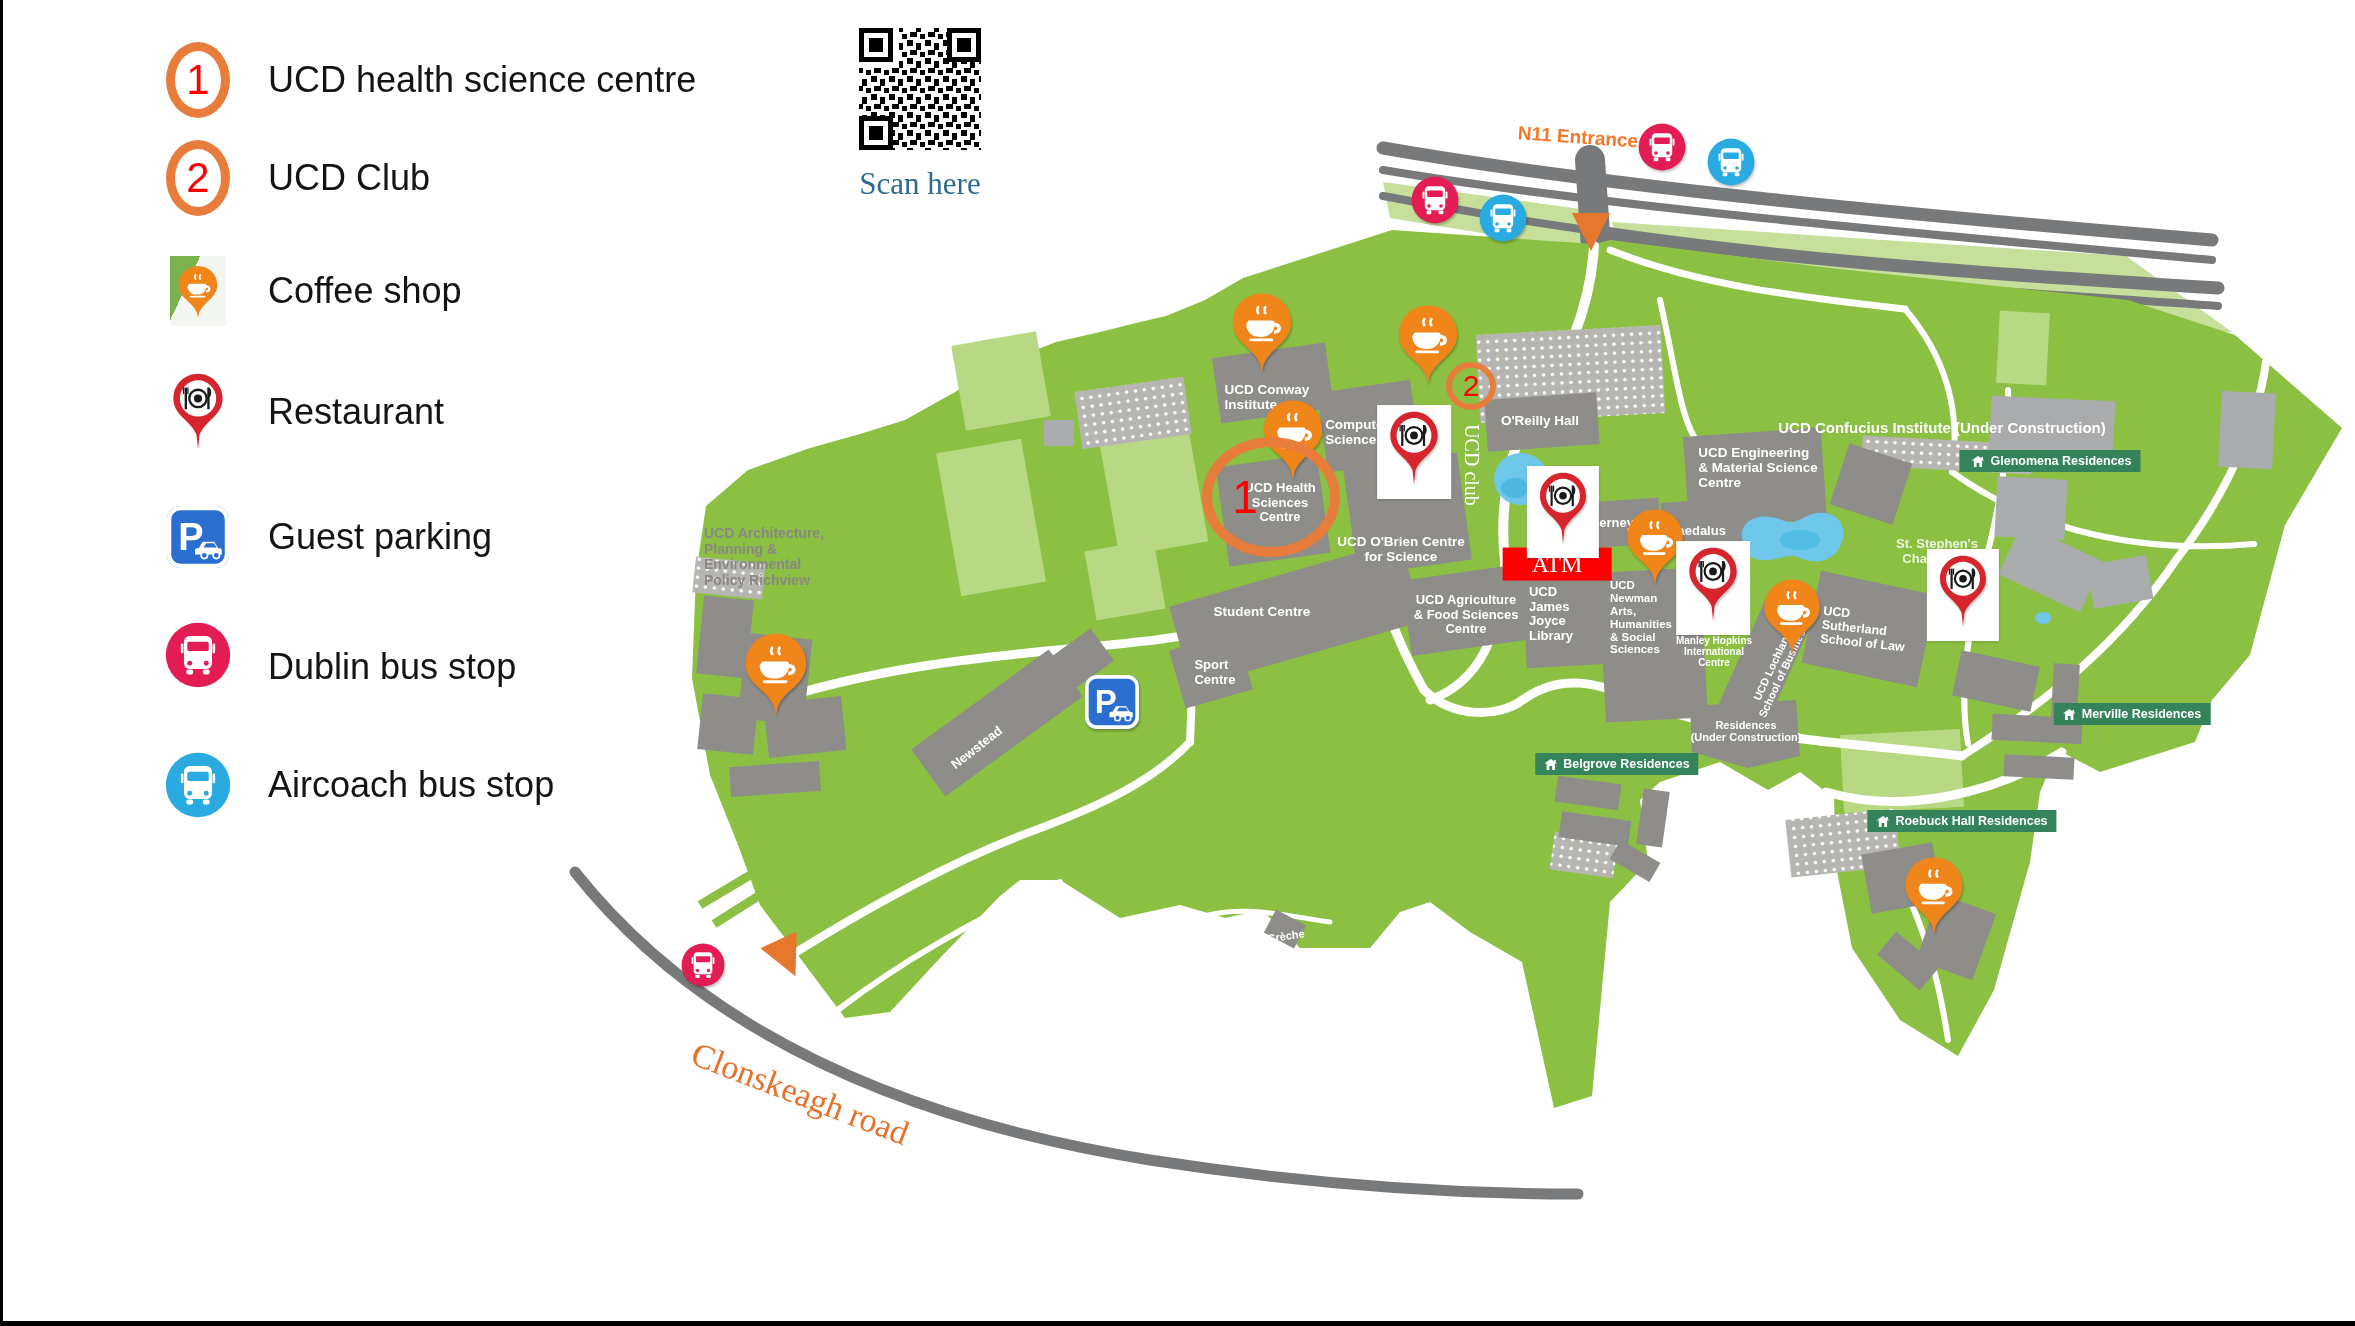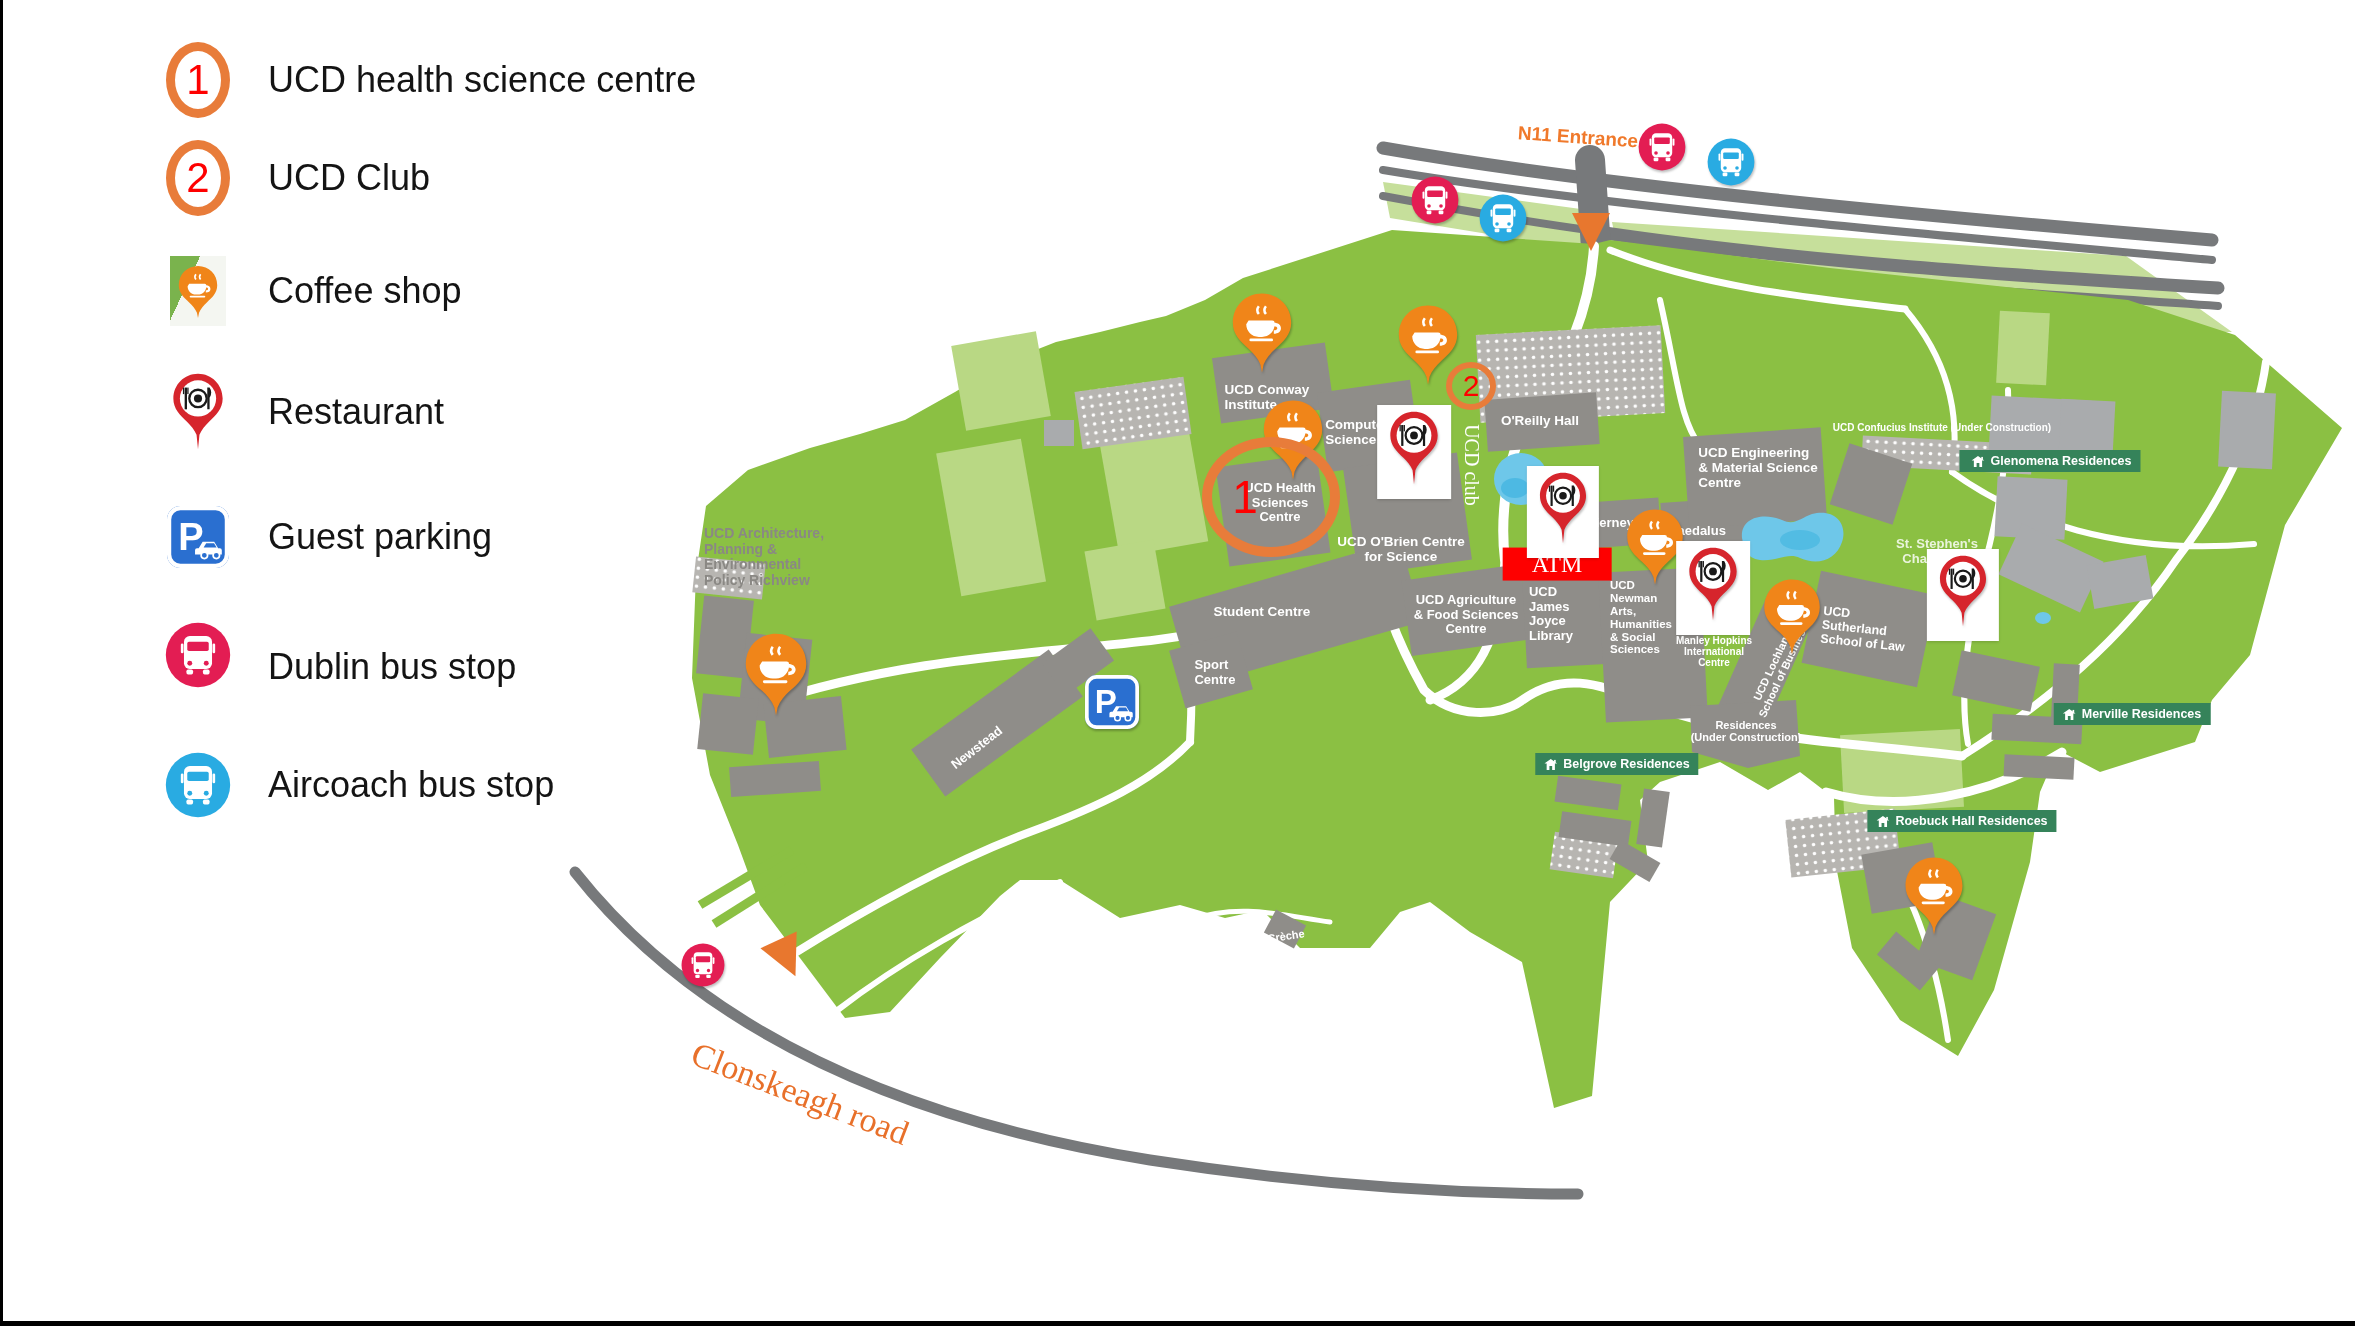--- a/index.html
+++ b/index.html
@@ -281,20 +281,44 @@
             <rect x="23" y="28.8" width="4" height="3" rx="1" fill="#fff"></rect>
           <rect x="13.5" y="12" width="13" height="5.5" rx="1" fill="#29abe2"></rect>
           <circle cx="15" cy="25" r="1.5" fill="#29abe2"></circle>
             <circle cx="25" cy="25" r="1.5" fill="#29abe2"></circle>
         </svg>
         </span>
       <span class="llabel">Aircoach bus stop</span>
     </div>
   </div>
 
+  <div class="qr">
+    <svg width="134" height="134" viewBox="0 0 134 134">
+      <rect width="134" height="134" fill="#fff"></rect>
+      <rect x="46" y="6" width="82" height="82" fill="url(#qrpat)"></rect>
+      <rect x="6" y="46" width="40" height="82" fill="url(#qrpat)"></rect>
+      <rect x="46" y="88" width="82" height="40" fill="url(#qrpat)"></rect>
+      <g fill="#000">
+        <rect x="6" y="6" width="34" height="34"></rect>
+          <rect x="94" y="6" width="34" height="34"></rect>
+          <rect x="6" y="94" width="34" height="34"></rect>
+      </g>
+      <g fill="#fff">
+        <rect x="11" y="11" width="24" height="24"></rect>
+          <rect x="99" y="11" width="24" height="24"></rect>
+          <rect x="11" y="99" width="24" height="24"></rect>
+      </g>
+      <g fill="#000">
+        <rect x="16" y="16" width="14" height="14"></rect>
+          <rect x="104" y="16" width="14" height="14"></rect>
+          <rect x="16" y="104" width="14" height="14"></rect>
+      </g>
+    </svg>
+    <div class="qr-caption">Scan here</div>
+  </div>
 
   <div id="overlay">
       <div class="map-label n11" style="left: 1578px; top: 137px; font-size: 19px; transform: translate(-50%, -50%) rotate(4deg);">N11 Entrance</div>
       <div class="map-label" style="left: 1267px; top: 397px; font-size: 13.5px; text-align: left; transform: translate(-50%, -50%);">UCD Conway
 Institute</div>
       <div class="map-label" style="left: 1357px; top: 432px; font-size: 13.5px; text-align: left; transform: translate(-50%, -50%);">Computer
 Science</div>
       <div class="map-label" style="left: 1540px; top: 421px; font-size: 13.5px; transform: translate(-50%, -50%);">O'Reilly Hall</div>
       <div class="map-label" style="left: 1280px; top: 503px; font-size: 13px; transform: translate(-50%, -50%);">UCD Health
 Sciences
@@ -314,21 +338,21 @@
       <div class="map-label gray" style="left: 764px; top: 557px; font-size: 14px; text-align: left; transform: translate(-50%, -50%);">UCD Architecture,
 Planning &amp;
 Environmental
 Policy Richview</div>
       <div class="map-label" style="left: 977px; top: 748px; font-size: 13px; transform: translate(-50%, -50%) rotate(-38deg);">Newstead</div>
       <div class="map-label" style="left: 1611px; top: 523px; font-size: 13px; transform: translate(-50%, -50%);">Tierney</div>
       <div class="map-label" style="left: 1697px; top: 531px; font-size: 13px; transform: translate(-50%, -50%);">Daedalus</div>
       <div class="map-label" style="left: 1758px; top: 468px; font-size: 13.5px; text-align: left; transform: translate(-50%, -50%);">UCD Engineering
 &amp; Material Science
 Centre</div>
-      <div class="map-label" style="left: 1942px; top: 428px; font-size: 10px; transform: translate(-50%, -50%);">UCD Confucius Institute (Under Construction)</div>
+      <div class="map-label" style="left: 1942px; top: 428px; font-size: 15px; transform: translate(-50%, -50%);">UCD Confucius Institute (Under Construction)</div>
       <div class="map-label faint" style="left: 1937px; top: 552px; font-size: 13px; transform: translate(-50%, -50%);">St. Stephen's
 Chaplaincy</div>
       <div class="map-label" style="left: 1641px; top: 618px; font-size: 11.5px; text-align: left; transform: translate(-50%, -50%);">UCD
 Newman
 Arts,
 Humanities
 &amp; Social
 Sciences</div>
       <div class="map-label" style="left: 1714px; top: 652px; font-size: 10px; transform: translate(-50%, -50%);">Manley Hopkins
 International

